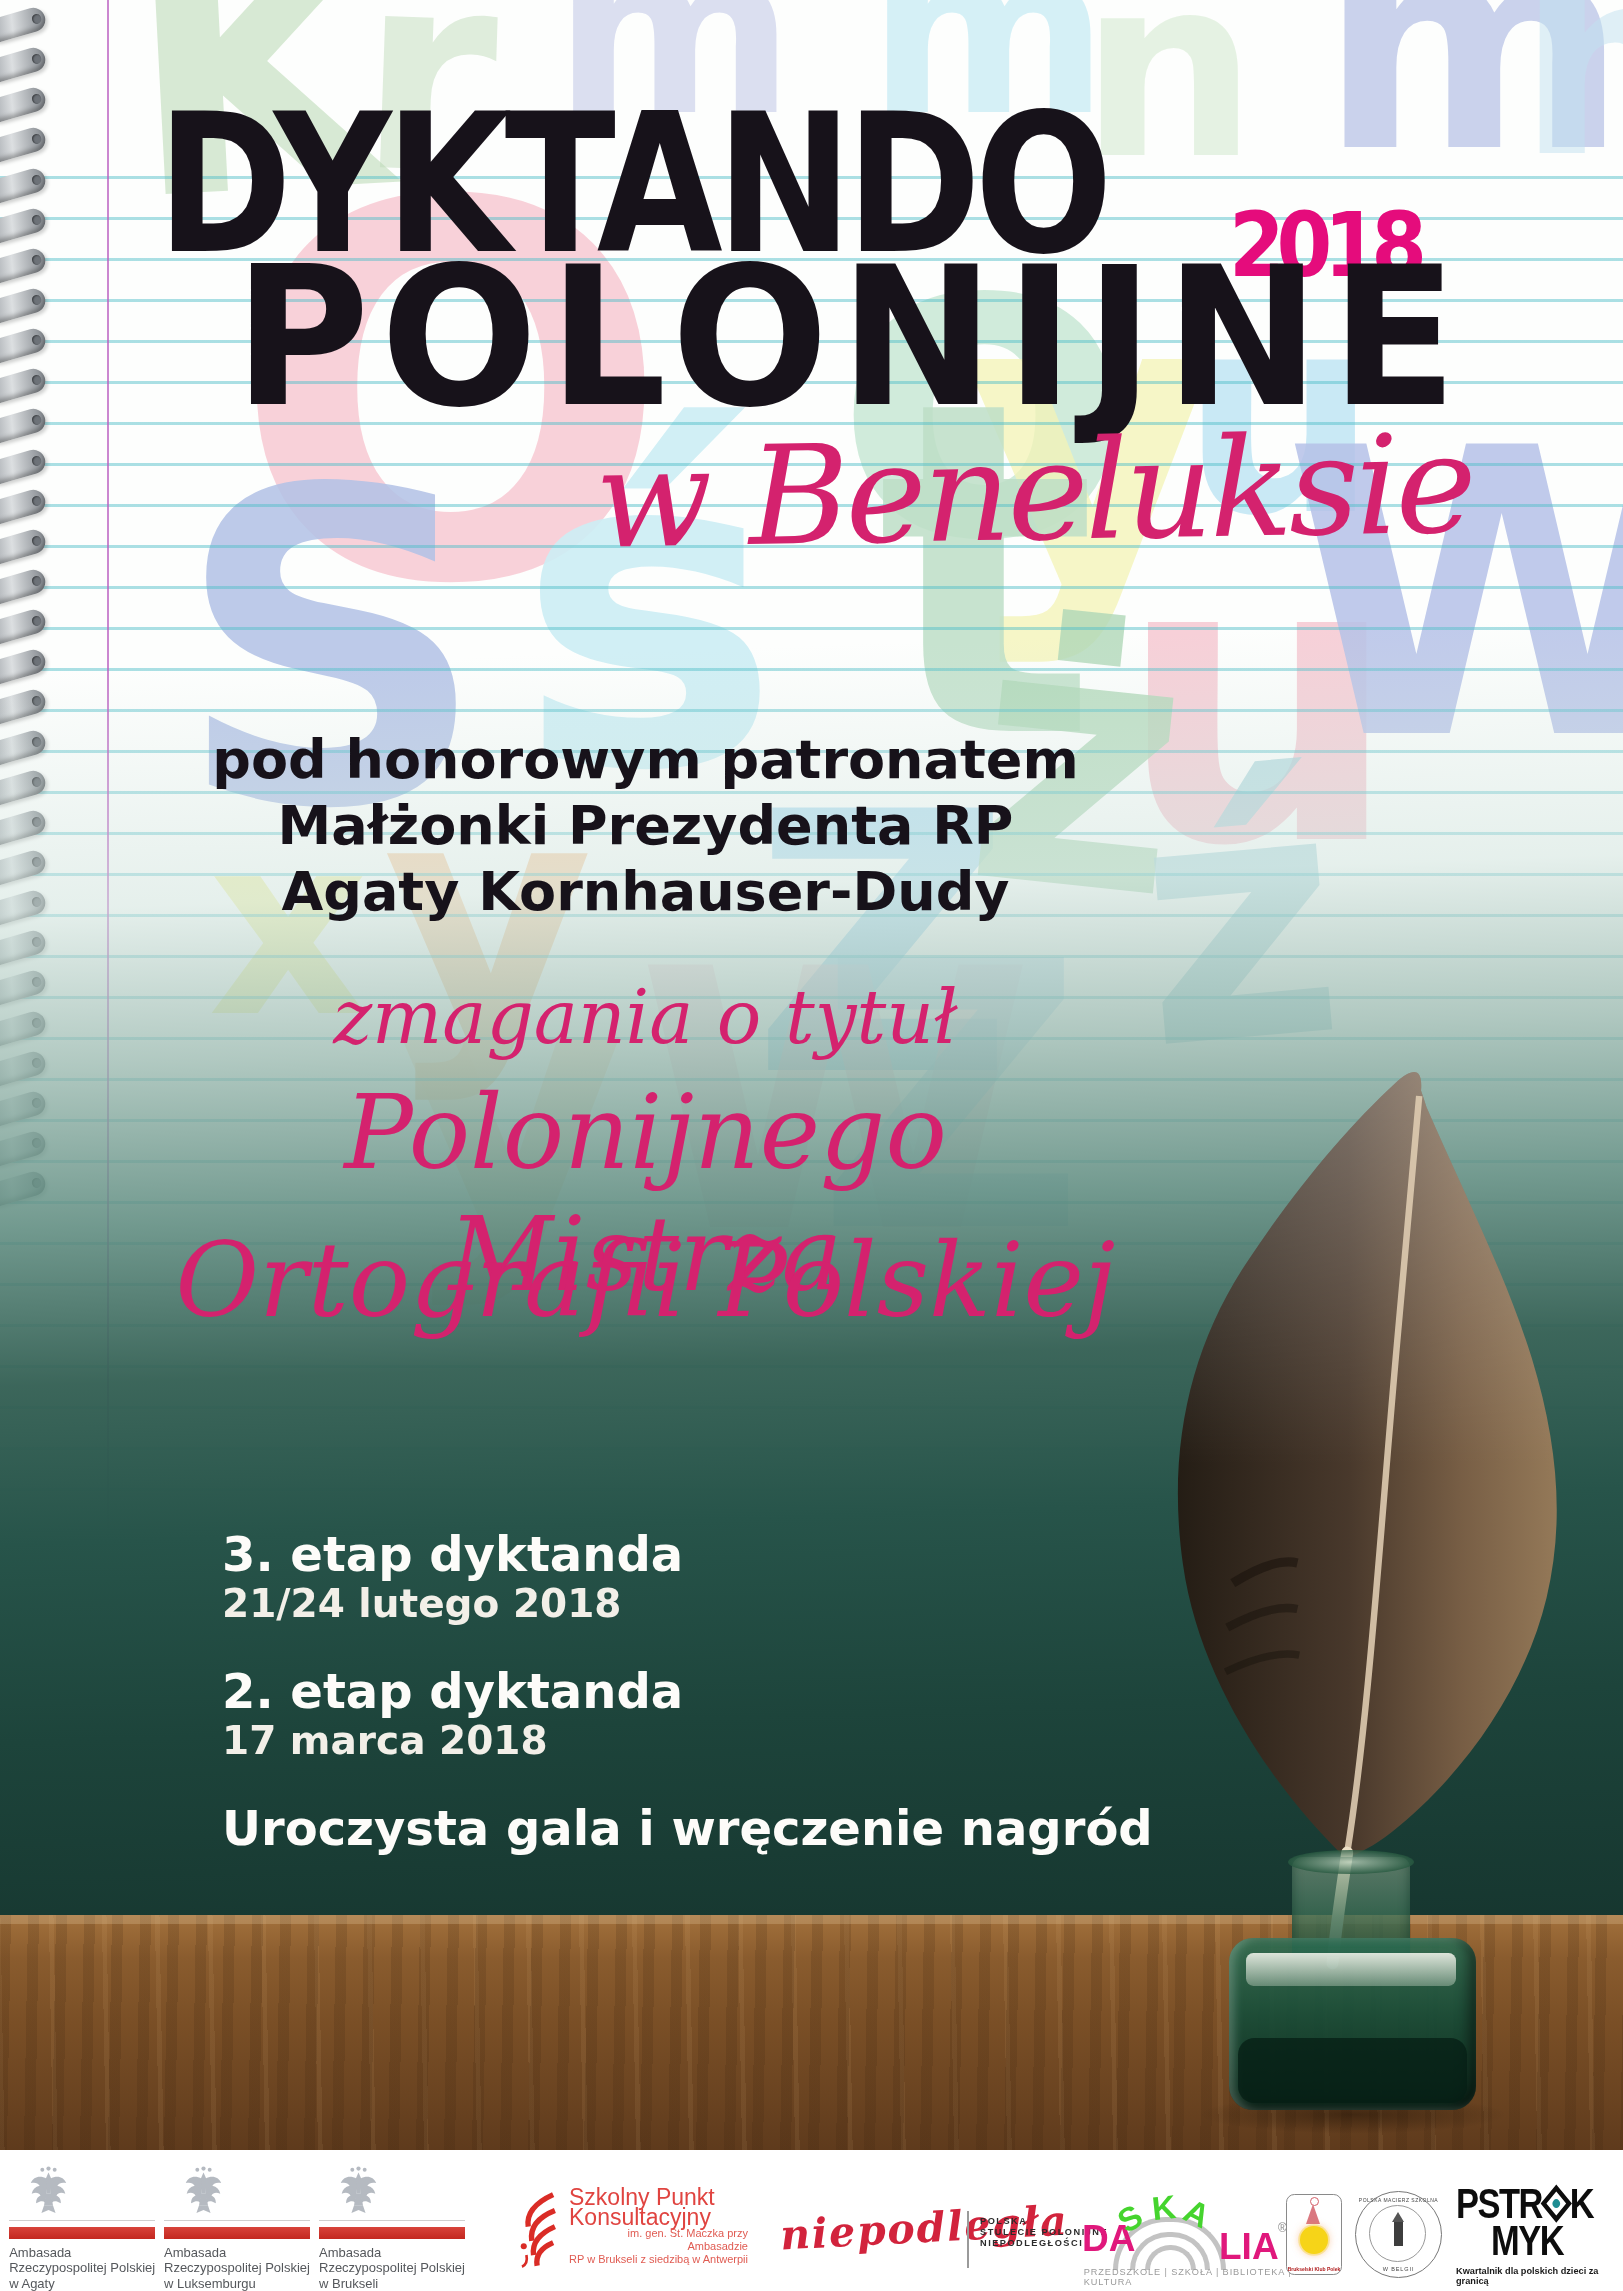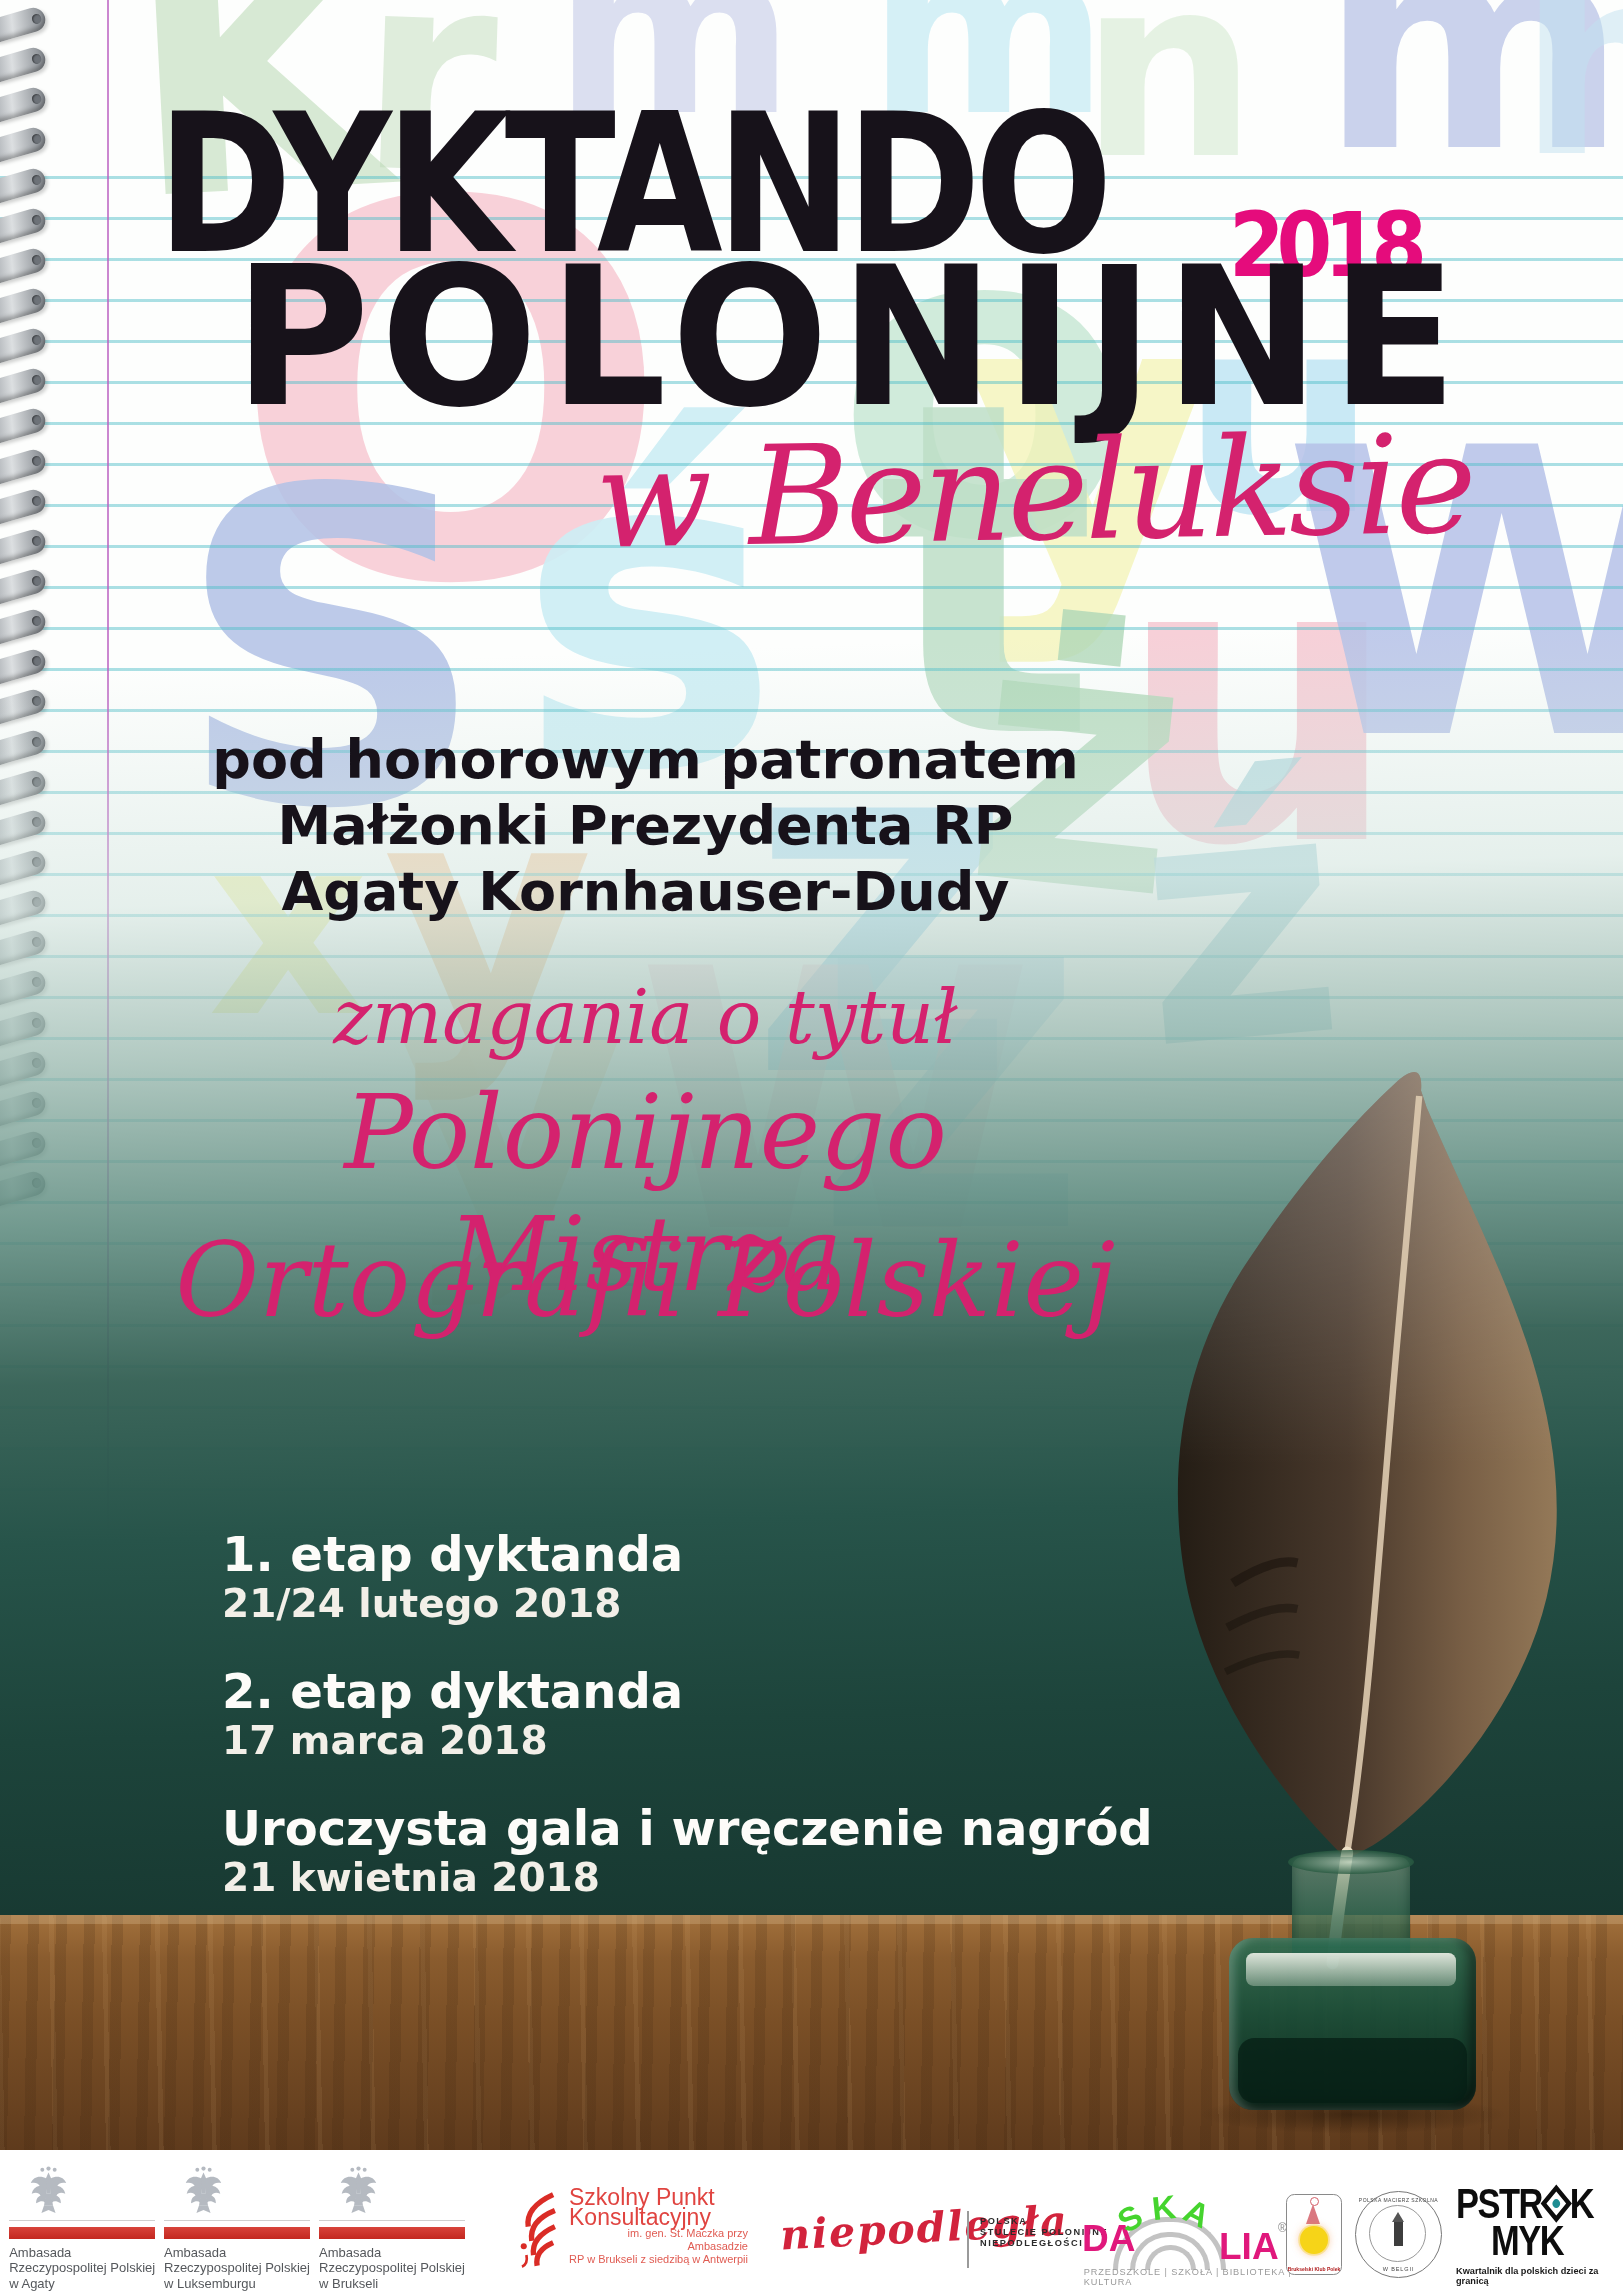--- a/index.html
+++ b/index.html
@@ -292,30 +292,29 @@
     <div>Małżonki Prezydenta RP</div>
     <div>Agaty Kornhauser-Dudy</div>
   </div>
 
   <div class="txt script contest-line1">Polonijnego Mistrza</div>
   <div class="txt script contest-intro">zmagania o tytuł</div>
   <div class="txt script contest-line2">Ortografii Polskiej</div>
 
   <div class="txt events">
     <div class="event">
-      <div class="name">1. etap dyktanda</div>
+      <div class="name">3. etap dyktanda</div>
       <div class="date">21/24 lutego 2018</div>
     </div>
     <div class="event">
       <div class="name">2. etap dyktanda</div>
       <div class="date">17 marca 2018</div>
     </div>
     <div class="event">
       <div class="name">Uroczysta gala i wręczenie nagród</div>
-      <div class="date">21 kwietnia 2018</div>
     </div>
   </div>
 
   <div class="footer">
     <svg width="0" height="0" style="position:absolute">
       <symbol id="eagle" viewBox="0 0 44 56">
         <g fill="#b5bac1">
           <circle cx="15" cy="4" r="2.2"></circle>
             <circle cx="22" cy="2.6" r="2.4"></circle>
             <circle cx="29" cy="4" r="2.2"></circle>

